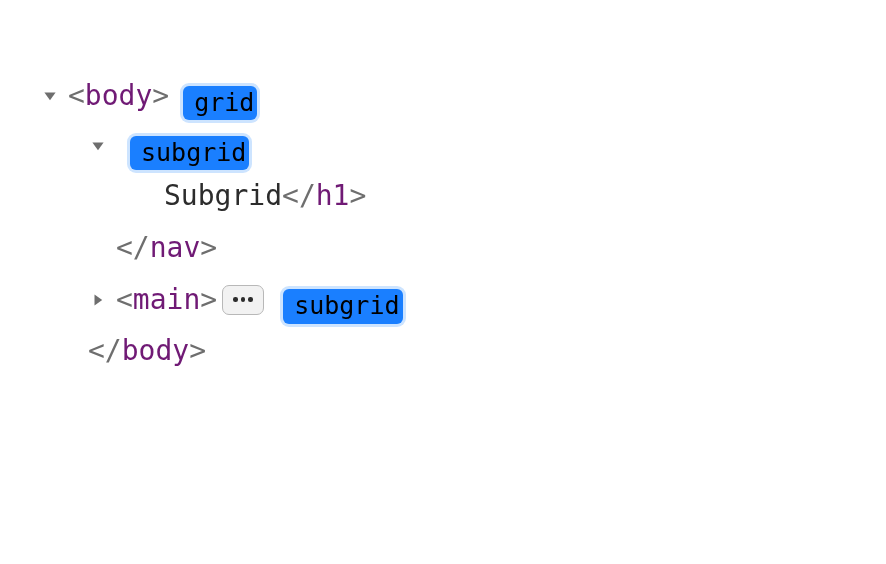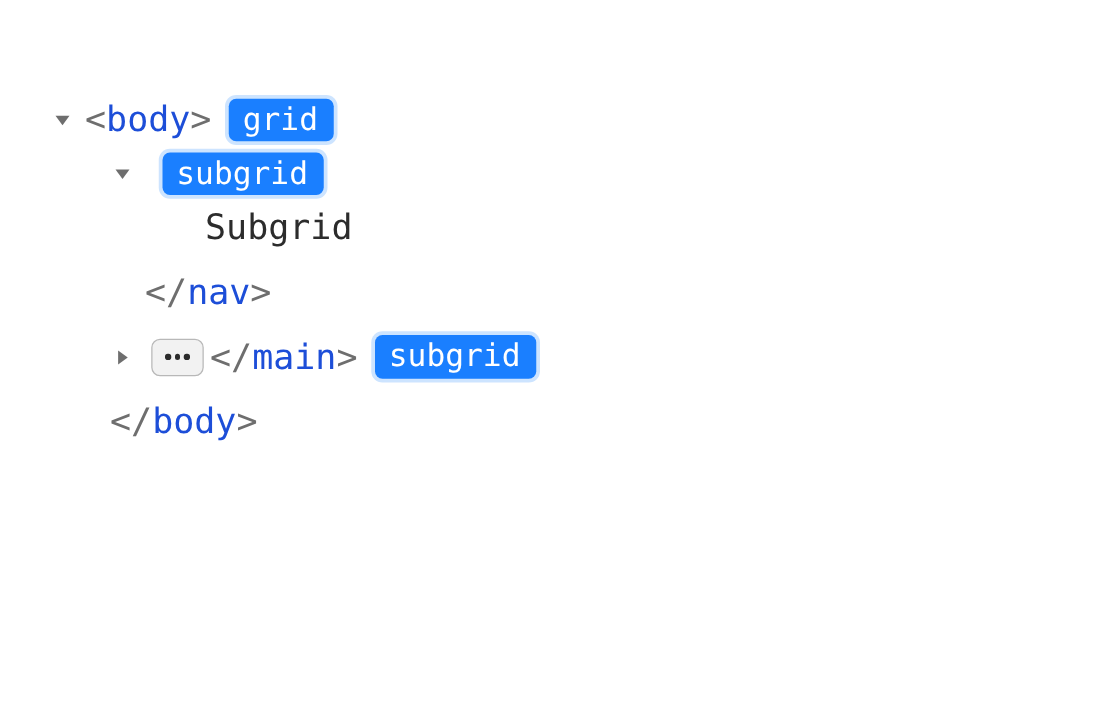--- a/index.html
+++ b/index.html
@@ -38,38 +38,39 @@
       width: 28px;
       flex-shrink: 0;
     }
     .angle {
       color: #6e6e6e;
     }
     .slash {
       color: #6e6e6e;
     }
     .tag {
-      color: #1d4ed8;
+      color: #701a75;
       font-weight: 400;
     }
     .text-content {
       color: #2c2c2c;
     }
     .badge {
       display: inline-flex;
       align-items: center;
       background: #1a7fff;
-      color: #ffffff;
+      color: #000000;
       font-family: Menlo, Monaco, Consolas, monospace;
       font-size: 25px;
-      padding: 1px 13px 2px 11px;
+      padding: 1px 3px 2px 11px;
       border-radius: 6px;
       margin-left: 14px;
       box-shadow: 0 0 0 3px #cde4ff;
       line-height: 1.25;
+      margin-top: 14px;
     }
     .ellipsis-btn {
       display: inline-flex;
       align-items: center;
       justify-content: center;
       background: #f2f2f2;
       border: 1.5px solid #b8b8b8;
       border-radius: 7px;
       padding: 0 8px;
       height: 30px;
@@ -106,37 +107,38 @@
     <svg width="14" height="14" viewBox="0 0 10 10">
         <path d="M1 2.5 L9 2.5 L5 8 Z"></path>
       </svg>
   </span>
   <span class="badge">subgrid</span>
 </div>
 
 <div class="tree-row indent-2">
   <span class="indent-spacer"></span>
     <span class="text-content">Subgrid</span>
+    <span><span class="angle">&lt;</span><span class="slash">/</span><span class="tag">h1</span><span class="angle">&gt;</span></span>
 </div>
 
 <div class="tree-row indent-1">
   <span class="indent-spacer"></span>
   <span><span class="angle">&lt;</span><span class="slash">/</span><span class="tag">nav</span><span class="angle">&gt;</span></span>
 </div>
 
 <div class="tree-row indent-1">
   <span class="arrow">
     <svg width="14" height="14" viewBox="0 0 10 10">
         <path d="M2.5 1 L8 5 L2.5 9 Z"></path>
       </svg>
   </span>
+  <span><span class="angle">&lt;</span><span class="tag">main</span><span class="angle">&gt;</span></span>
   <span class="ellipsis-btn">
     <span class="dot"></span>
     <span class="dot"></span>
     <span class="dot"></span>
   </span>
-  <span><span class="angle">&lt;</span><span class="slash">/</span><span class="tag">main</span><span class="angle">&gt;</span></span>
   <span class="badge">subgrid</span>
 </div>
 
 <div class="tree-row indent-1">
   <span><span class="angle">&lt;</span><span class="slash">/</span><span class="tag">body</span><span class="angle">&gt;</span></span>
 </div>
 
 </body></html>

